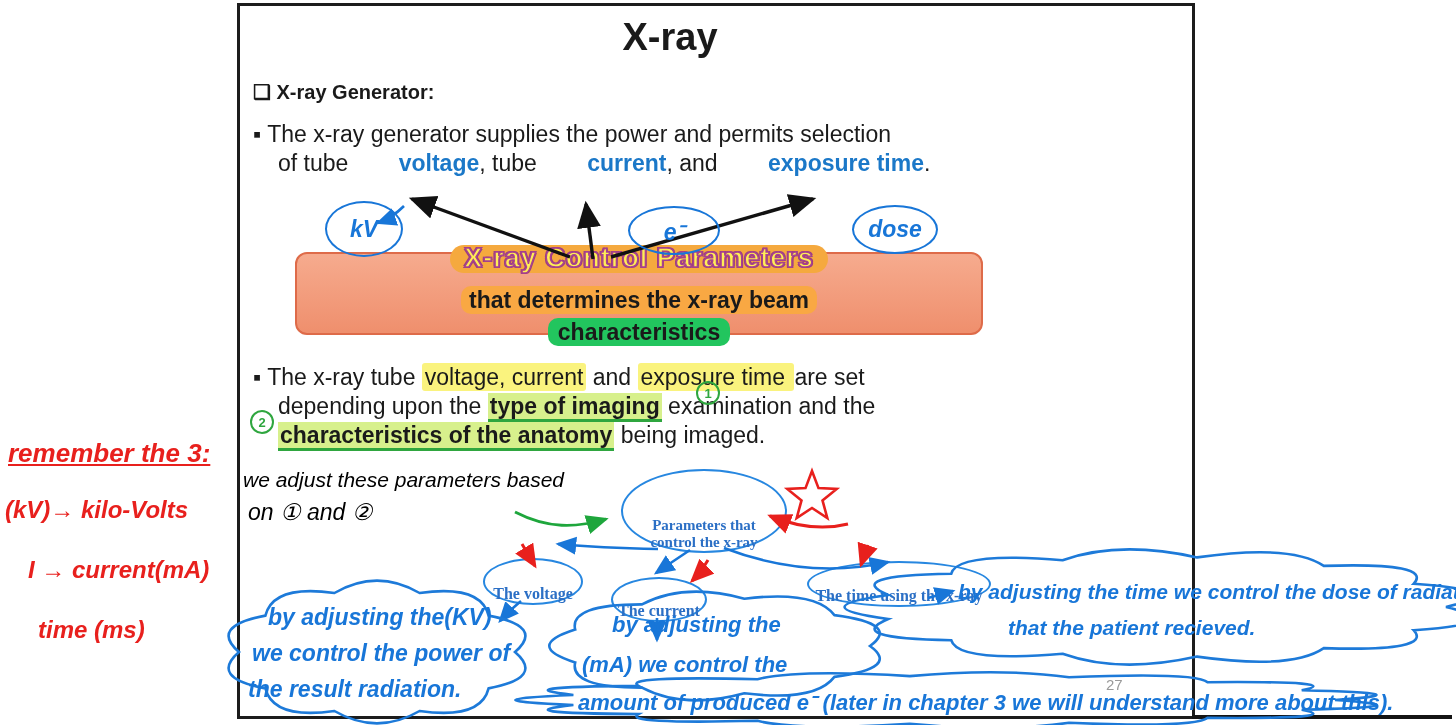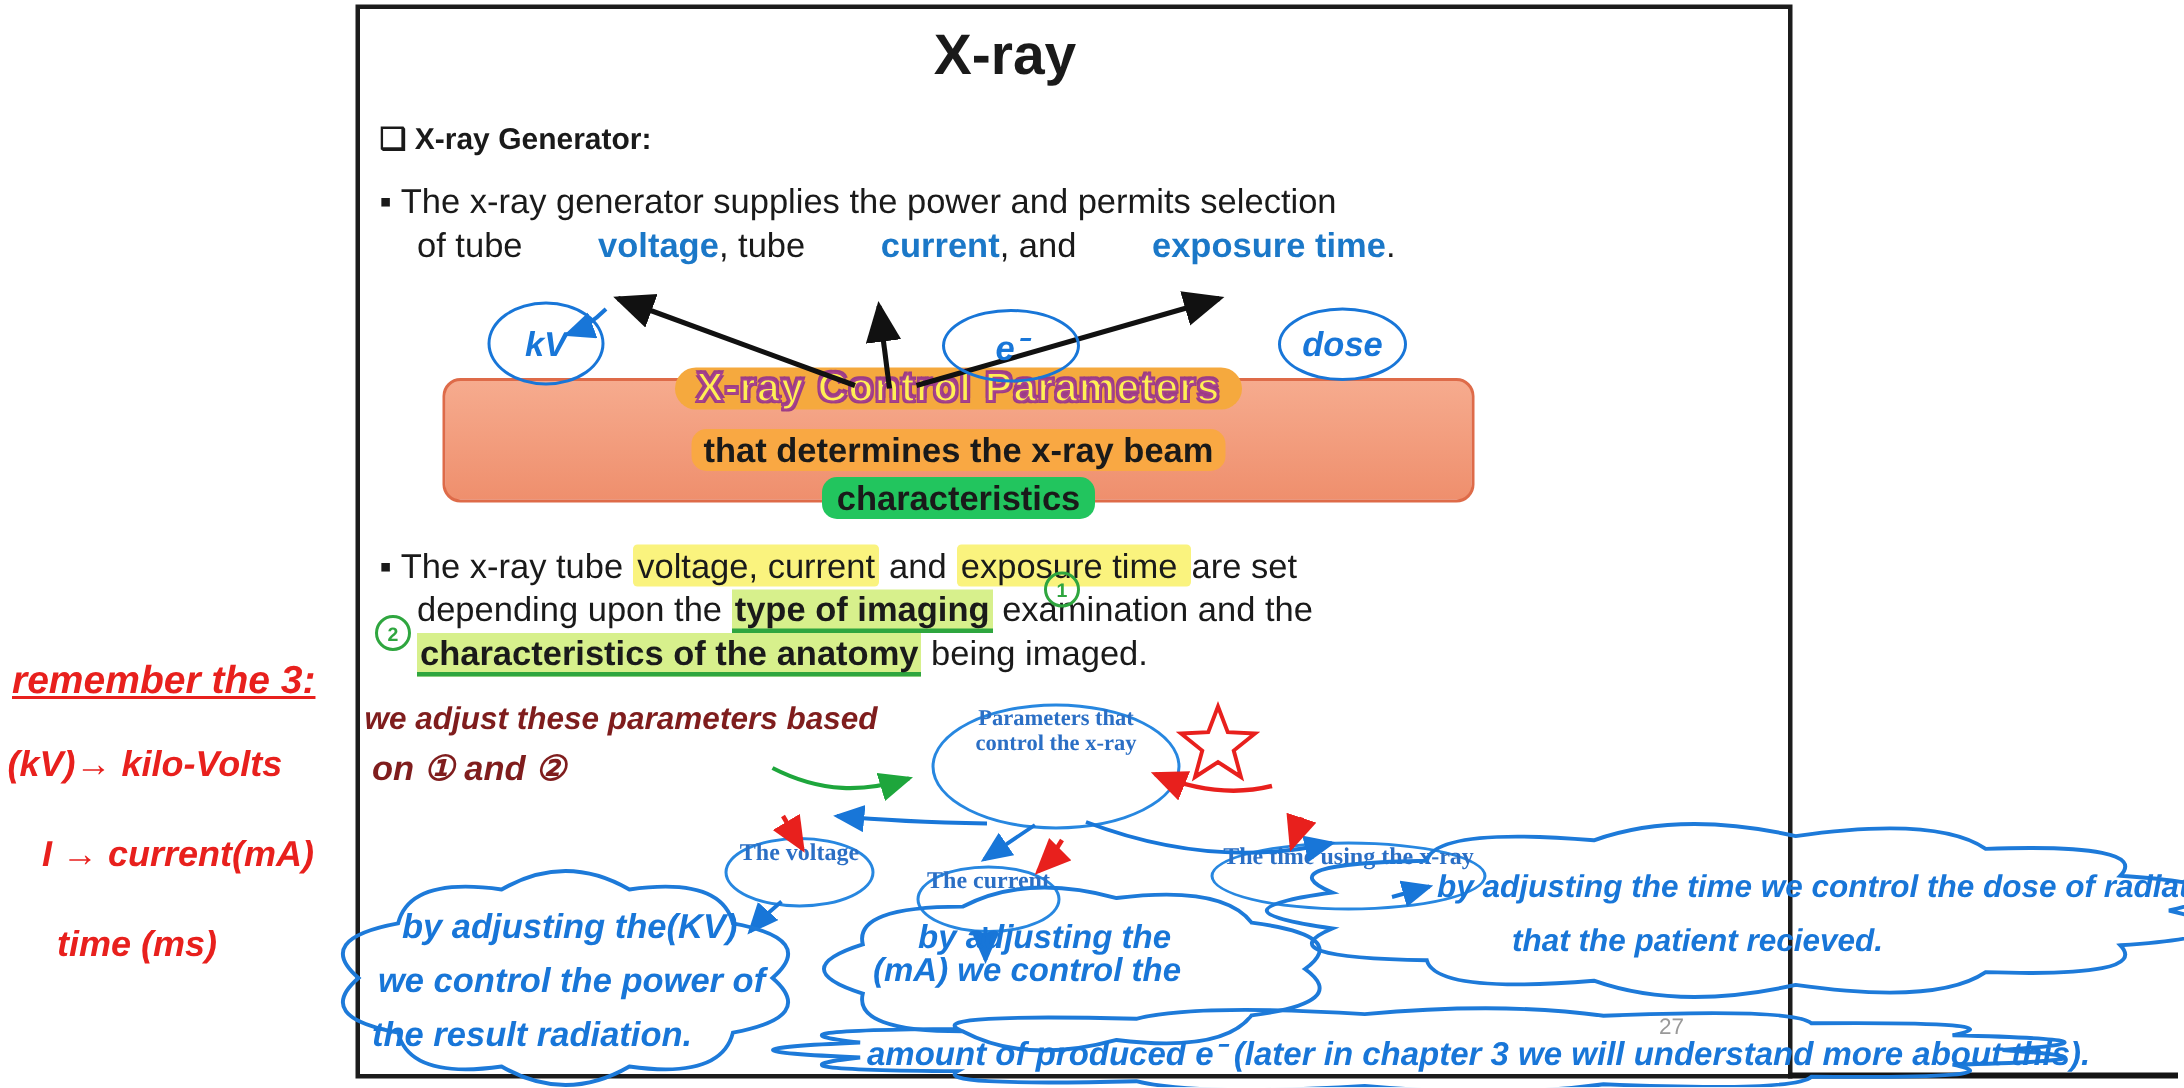--- a/index.html
+++ b/index.html
@@ -27,30 +27,30 @@
            text-shadow:1.4px 1.4px 0 #9c3d85,-1.4px -1.4px 0 #9c3d85,1.4px -1.4px 0 #9c3d85,-1.4px 1.4px 0 #9c3d85;}
   .hl-orange{background:#f9a843;padding:1px 8px;border-radius:10px;}
   .hl-yellowband{background:#22c55e;padding:1px 10px;border-radius:10px;}
   
   .ink-ellipse{position:absolute;border:2.5px solid #1876d8;border-radius:50%;z-index:4;
                display:flex;align-items:center;justify-content:center;background:transparent;}
   .ink-ellipse span{color:#1876d8;font-size:23px;font-weight:bold;font-style:italic;}
   
   .hw{position:absolute;font-style:italic;white-space:nowrap;z-index:5;}
   .hw-red{color:#e8201d;font-size:24px;font-weight:bold;}
-  .hw-green{color:#7f1d1d;font-size:21px;font-weight:bold;}
+  .hw-green{color:#000000;font-size:21px;font-weight:normal;}
   .hw-blue{color:#1876d8;font-size:21px;font-weight:bold;}
   .underl{text-decoration:underline;}
   
   .gnum{position:absolute;width:20px;height:20px;border:2px solid #2fa63f;border-radius:50%;
         color:#2fa63f;font-size:13px;font-weight:bold;display:flex;align-items:center;justify-content:center;
         z-index:4;background:transparent;font-style:normal;}
   
   .oval{position:absolute;border:2.5px solid #2787e0;border-radius:50%;background:#fff;z-index:3;
-        display:flex;flex-direction:column;align-items:center;justify-content:flex-start;
+        display:flex;flex-direction:column;align-items:center;justify-content:flex-end;
         font-family:"Liberation Serif",serif;font-weight:bold;color:#2b6fc5;text-align:center;}
   .oval .ol{line-height:1.15;}
   #svg-ink{position:absolute;left:0;top:0;z-index:3;pointer-events:none;}
   .pagenum{position:absolute;left:1106px;top:676px;font-size:15px;color:#999;z-index:2;}
 </style>
 </head>
 <body>
 
 <div id="page">
 
@@ -175,21 +175,21 @@
       <path d="M1446.0 607.0 Q1514.7 623.2 1413.6 630.2 Q1434.1 651.8 1323.8 648.1 Q1291.5 670.1 1197.1 656.6 Q1119.3 674.0 1062.6 653.8 Q957.2 662.6 951.2 640.2 Q842.3 638.4 888.2 619.0 Q800.8 607.0 888.2 595.0 Q842.3 575.6 951.2 573.8 Q957.2 551.4 1062.6 560.2 Q1119.3 540.0 1197.1 557.4 Q1291.5 543.9 1323.8 565.9 Q1434.1 562.2 1413.6 583.8 Q1514.7 590.8 1446.0 607.0 Z"></path>
       <path d="M1335.0 700.0 Q1432.0 706.7 1301.7 709.8 Q1348.7 719.0 1207.6 717.8 Q1196.4 728.1 1069.0 722.8 Q1001.5 732.2 909.8 723.9 Q797.7 730.8 757.5 720.8 Q620.3 724.1 638.5 714.1 Q499.8 713.2 573.4 705.0 Q457.2 700.0 573.4 695.0 Q499.8 686.8 638.5 685.9 Q620.3 675.9 757.5 679.2 Q797.7 669.2 909.8 676.1 Q1001.5 667.8 1069.0 677.2 Q1196.4 671.9 1207.6 682.2 Q1348.7 681.0 1301.7 690.2 Q1432.0 693.3 1335.0 700.0 Z"></path>
     </g>
   </svg>
 
   <div class="hw hw-blue" style="left:268px;top:604px;font-size:23px">by adjusting the(KV)</div>
   <div class="hw hw-blue" style="left:252px;top:640px;font-size:23px">we control the power of</div>
   <div class="hw hw-blue" style="left:248px;top:676px;font-size:23px">the result radiation.</div>
 
   <div class="hw hw-blue" style="left:612px;top:612px;font-size:22px">by adjusting the</div>
-  <div class="hw hw-blue" style="left:582px;top:634px;font-size:22px">(mA) we control the</div>
+  <div class="hw hw-blue" style="left:582px;top:652px;font-size:22px">(mA) we control the</div>
   <div class="hw hw-blue" style="left:578px;top:686px;font-size:22px">
     <span>amount of produced e⁻ </span><span>(later in chapter 3 we will understand more about this).</span>
   </div>
 
   <div class="hw hw-blue" style="left:958px;top:580px;font-size:21px">by adjusting the time we control the dose of radiation</div>
   <div class="hw hw-blue" style="left:1008px;top:616px;font-size:21px">that the patient recieved.</div>
 
   <div class="pagenum">27</div>
 
 </div>

